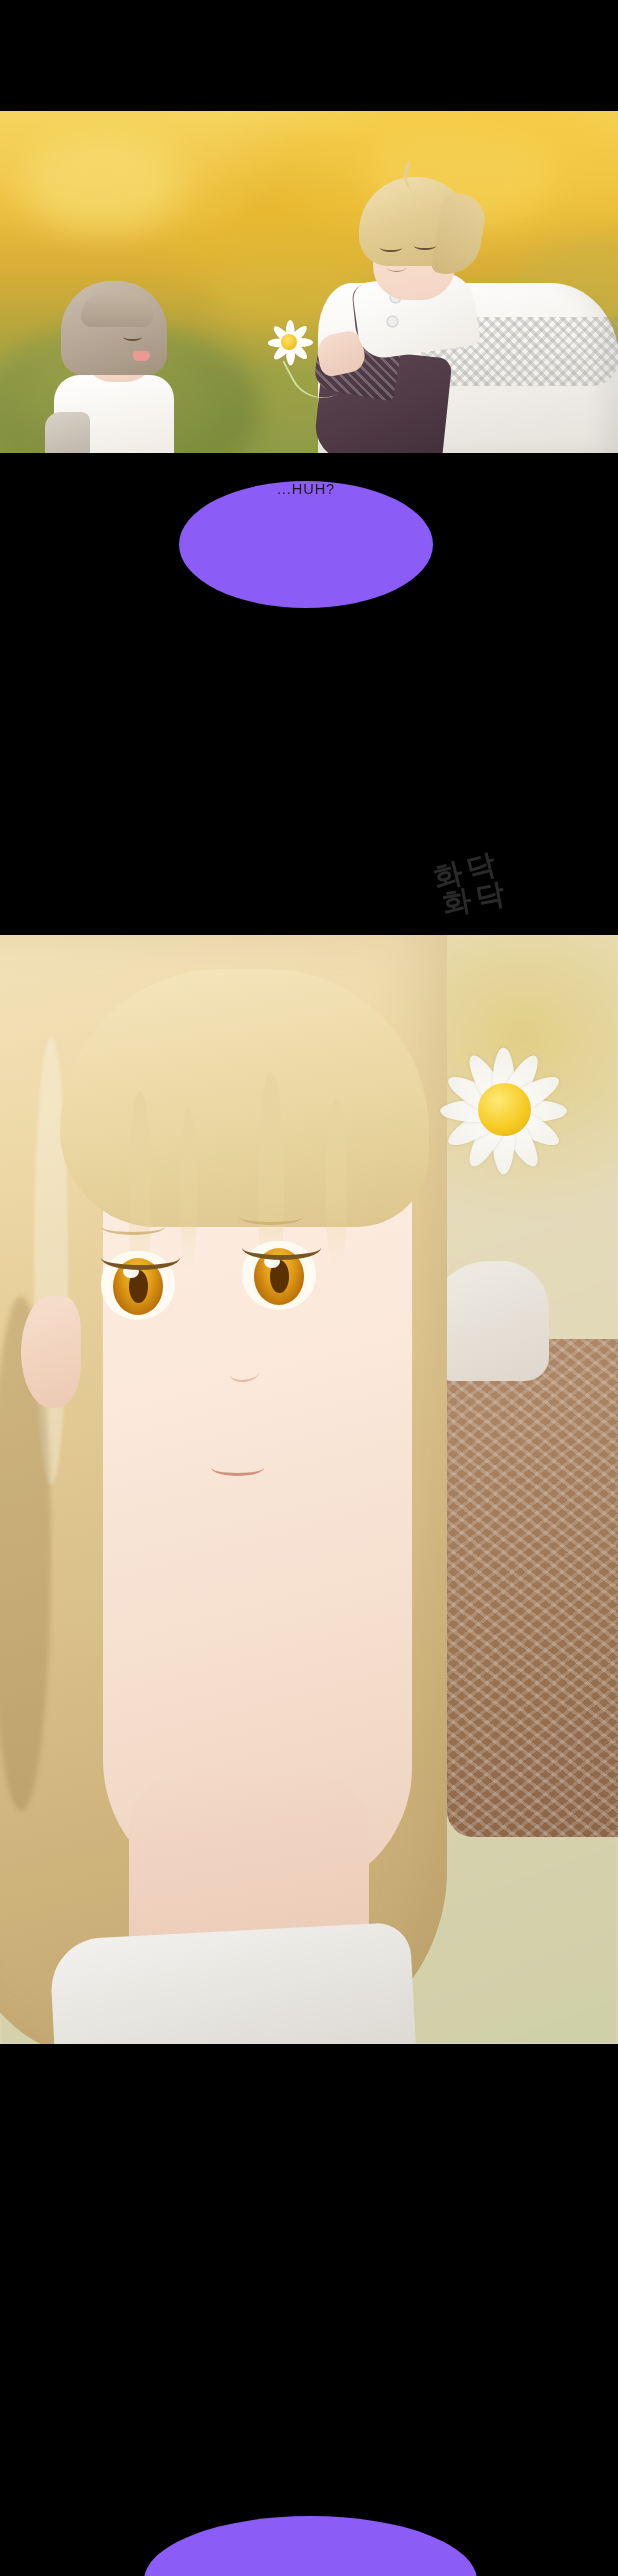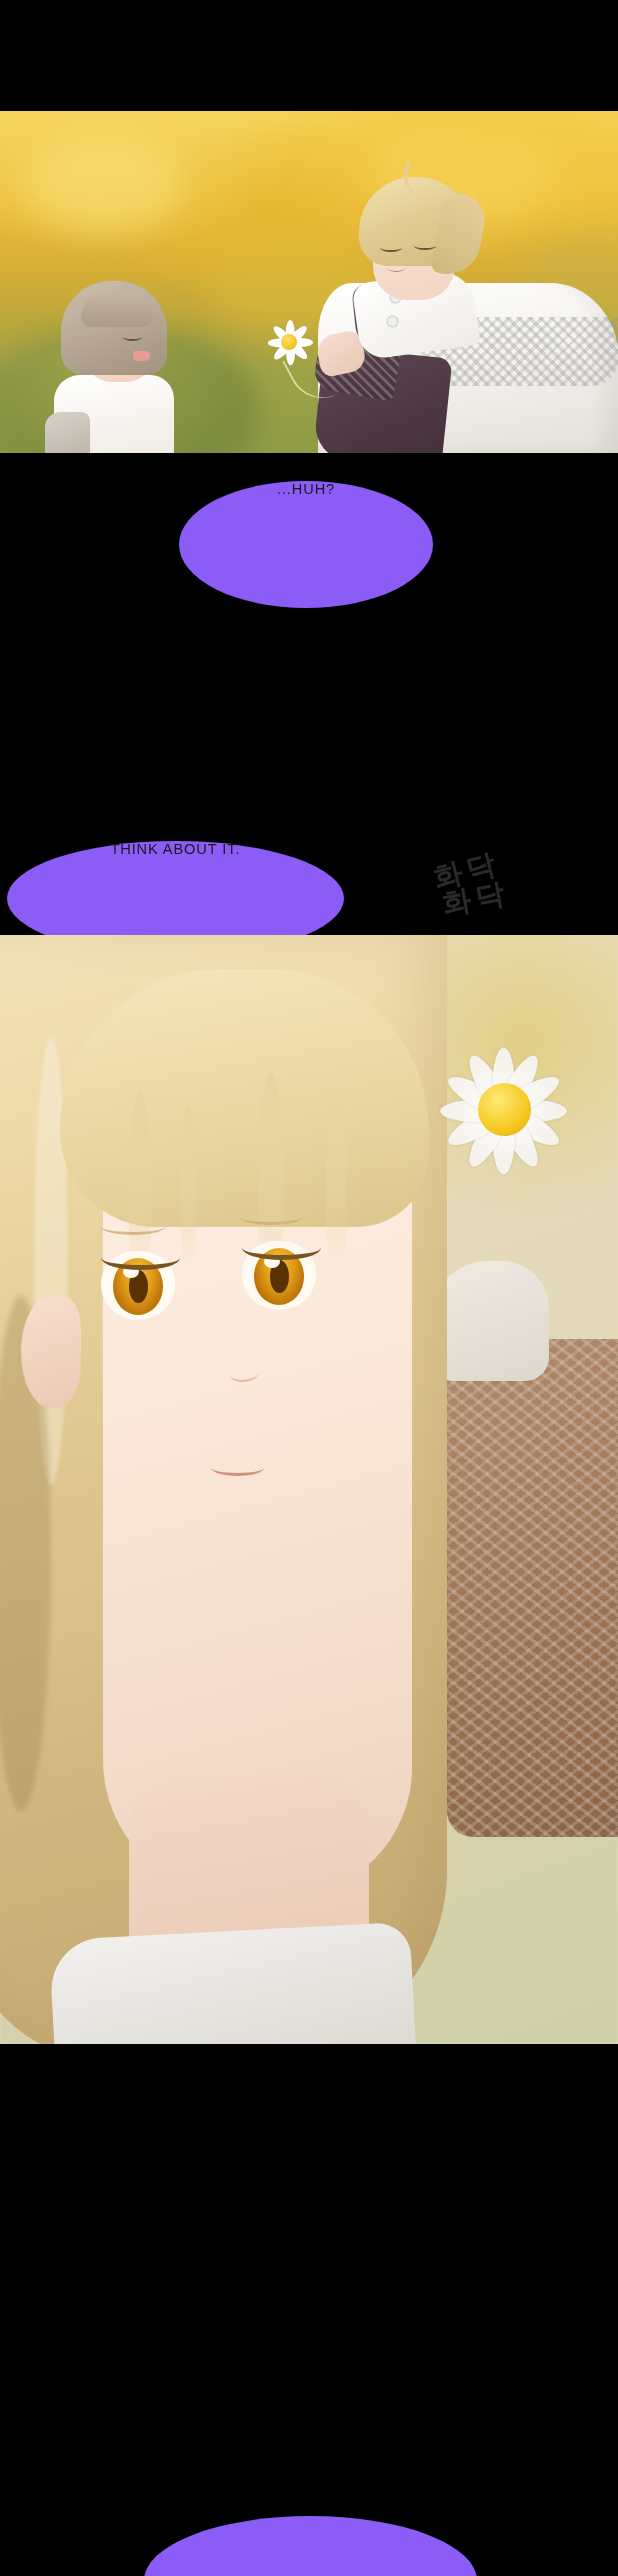--- a/index.html
+++ b/index.html
@@ -687,23 +687,20 @@
       </div>
     </div>
   </div>
 
   <div class="panel-black" style="top:453px;height:482px;"></div>
 
   <div class="balloon balloon-huh">
     <span>...HUH?</span>
   </div>
 
-  <div class="balloon balloon-think">
-    <span>THINK ABOUT IT.</span>
-  </div>
 
   <div class="sfx">
     <div class="l1">화 닥</div>
     <div class="l2">화 닥</div>
   </div>
 
   <div class="panel3">
     <div class="p3-bg"></div>
 
     <div class="p3-sleeve"></div>

